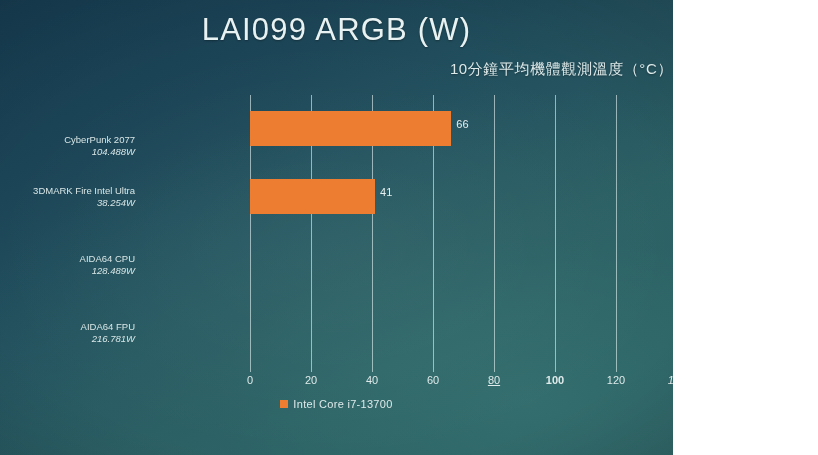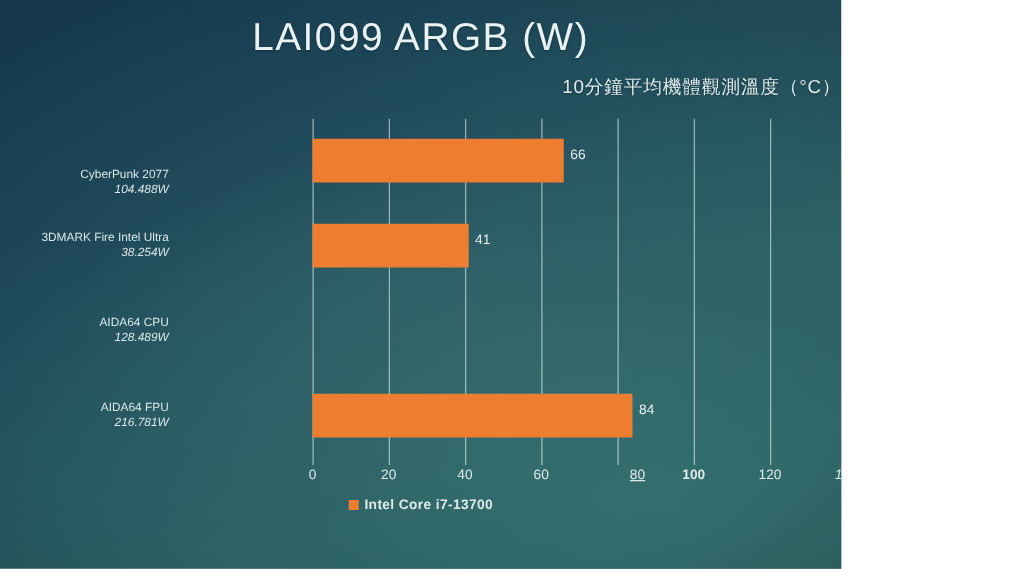--- a/index.html
+++ b/index.html
@@ -164,21 +164,21 @@
   }
   .legend-swatch {
     width: 8px;
     height: 8px;
     background: #ed7d31;
     display: inline-block;
   }
   .legend-text {
     color: #dfeaea;
     font-size: 11px;
-    font-weight: 700;
+    font-weight: 400;
     letter-spacing: 0.3px;
   }
 </style>
 </head>
 <body>
 
 <div id="slide">
 
   <div class="accent-rect"></div>
 
@@ -194,42 +194,38 @@
         <div class="tick-mark" style="left: 61px;"></div>
         <div class="tick-label" style="left: 61px;">20</div>
         <div class="gridline" style="left: 122px;"></div>
         <div class="tick-mark" style="left: 122px;"></div>
         <div class="tick-label" style="left: 122px;">40</div>
         <div class="gridline" style="left: 183px;"></div>
         <div class="tick-mark" style="left: 183px;"></div>
         <div class="tick-label" style="left: 183px;">60</div>
         <div class="gridline" style="left: 244px;"></div>
         <div class="tick-mark" style="left: 244px;"></div>
-        <div class="tick-label" style="left: 260px; text-decoration: underline;">80</div>
+        <div class="tick-label" style="left: 244px; text-decoration: underline;">80</div>
         <div class="gridline" style="left: 305px;"></div>
         <div class="tick-mark" style="left: 305px;"></div>
         <div class="tick-label" style="left: 305px; font-weight: bold;">100</div>
         <div class="gridline" style="left: 366px;"></div>
         <div class="tick-mark" style="left: 366px;"></div>
         <div class="tick-label" style="left: 366px;">120</div>
         <div class="gridline" style="left: 427px;"></div>
         <div class="tick-mark" style="left: 427px;"></div>
         <div class="tick-label" style="left: 427px; font-style: italic;">140</div>
         <div class="bar-row" style="top: 0px; height: 68px; width: 427px;">
           <div class="bar" style="width: 201.3px; background: rgb(237, 125, 49);"></div>
           <div class="bar-value" style="left: 206.3px;">66</div>
         </div>
         <div class="bar-row" style="top: 68px; height: 68px; width: 427px;">
           <div class="bar" style="width: 125.05px; background: rgb(237, 125, 49);"></div>
           <div class="bar-value" style="left: 130.05px;">41</div>
         </div>
-        <div class="bar-row" style="top: 204px; height: 68px; width: 427px;">
-          <div class="bar" style="width: 256.2px; background: rgb(237, 125, 49);"></div>
-          <div class="bar-value" style="left: 261.2px;">84</div>
-        </div>
       </div>
     <div id="cat-labels">
         <div class="cat-label" style="top: 106px; margin-top: 28px;">
           <span class="cat-name">CyberPunk 2077</span>
           <span class="cat-watt">104.488W</span>
         </div>
         <div class="cat-label" style="top: 185px;">
           <span class="cat-name">3DMARK Fire Intel Ultra</span>
           <span class="cat-watt">38.254W</span>
         </div>

